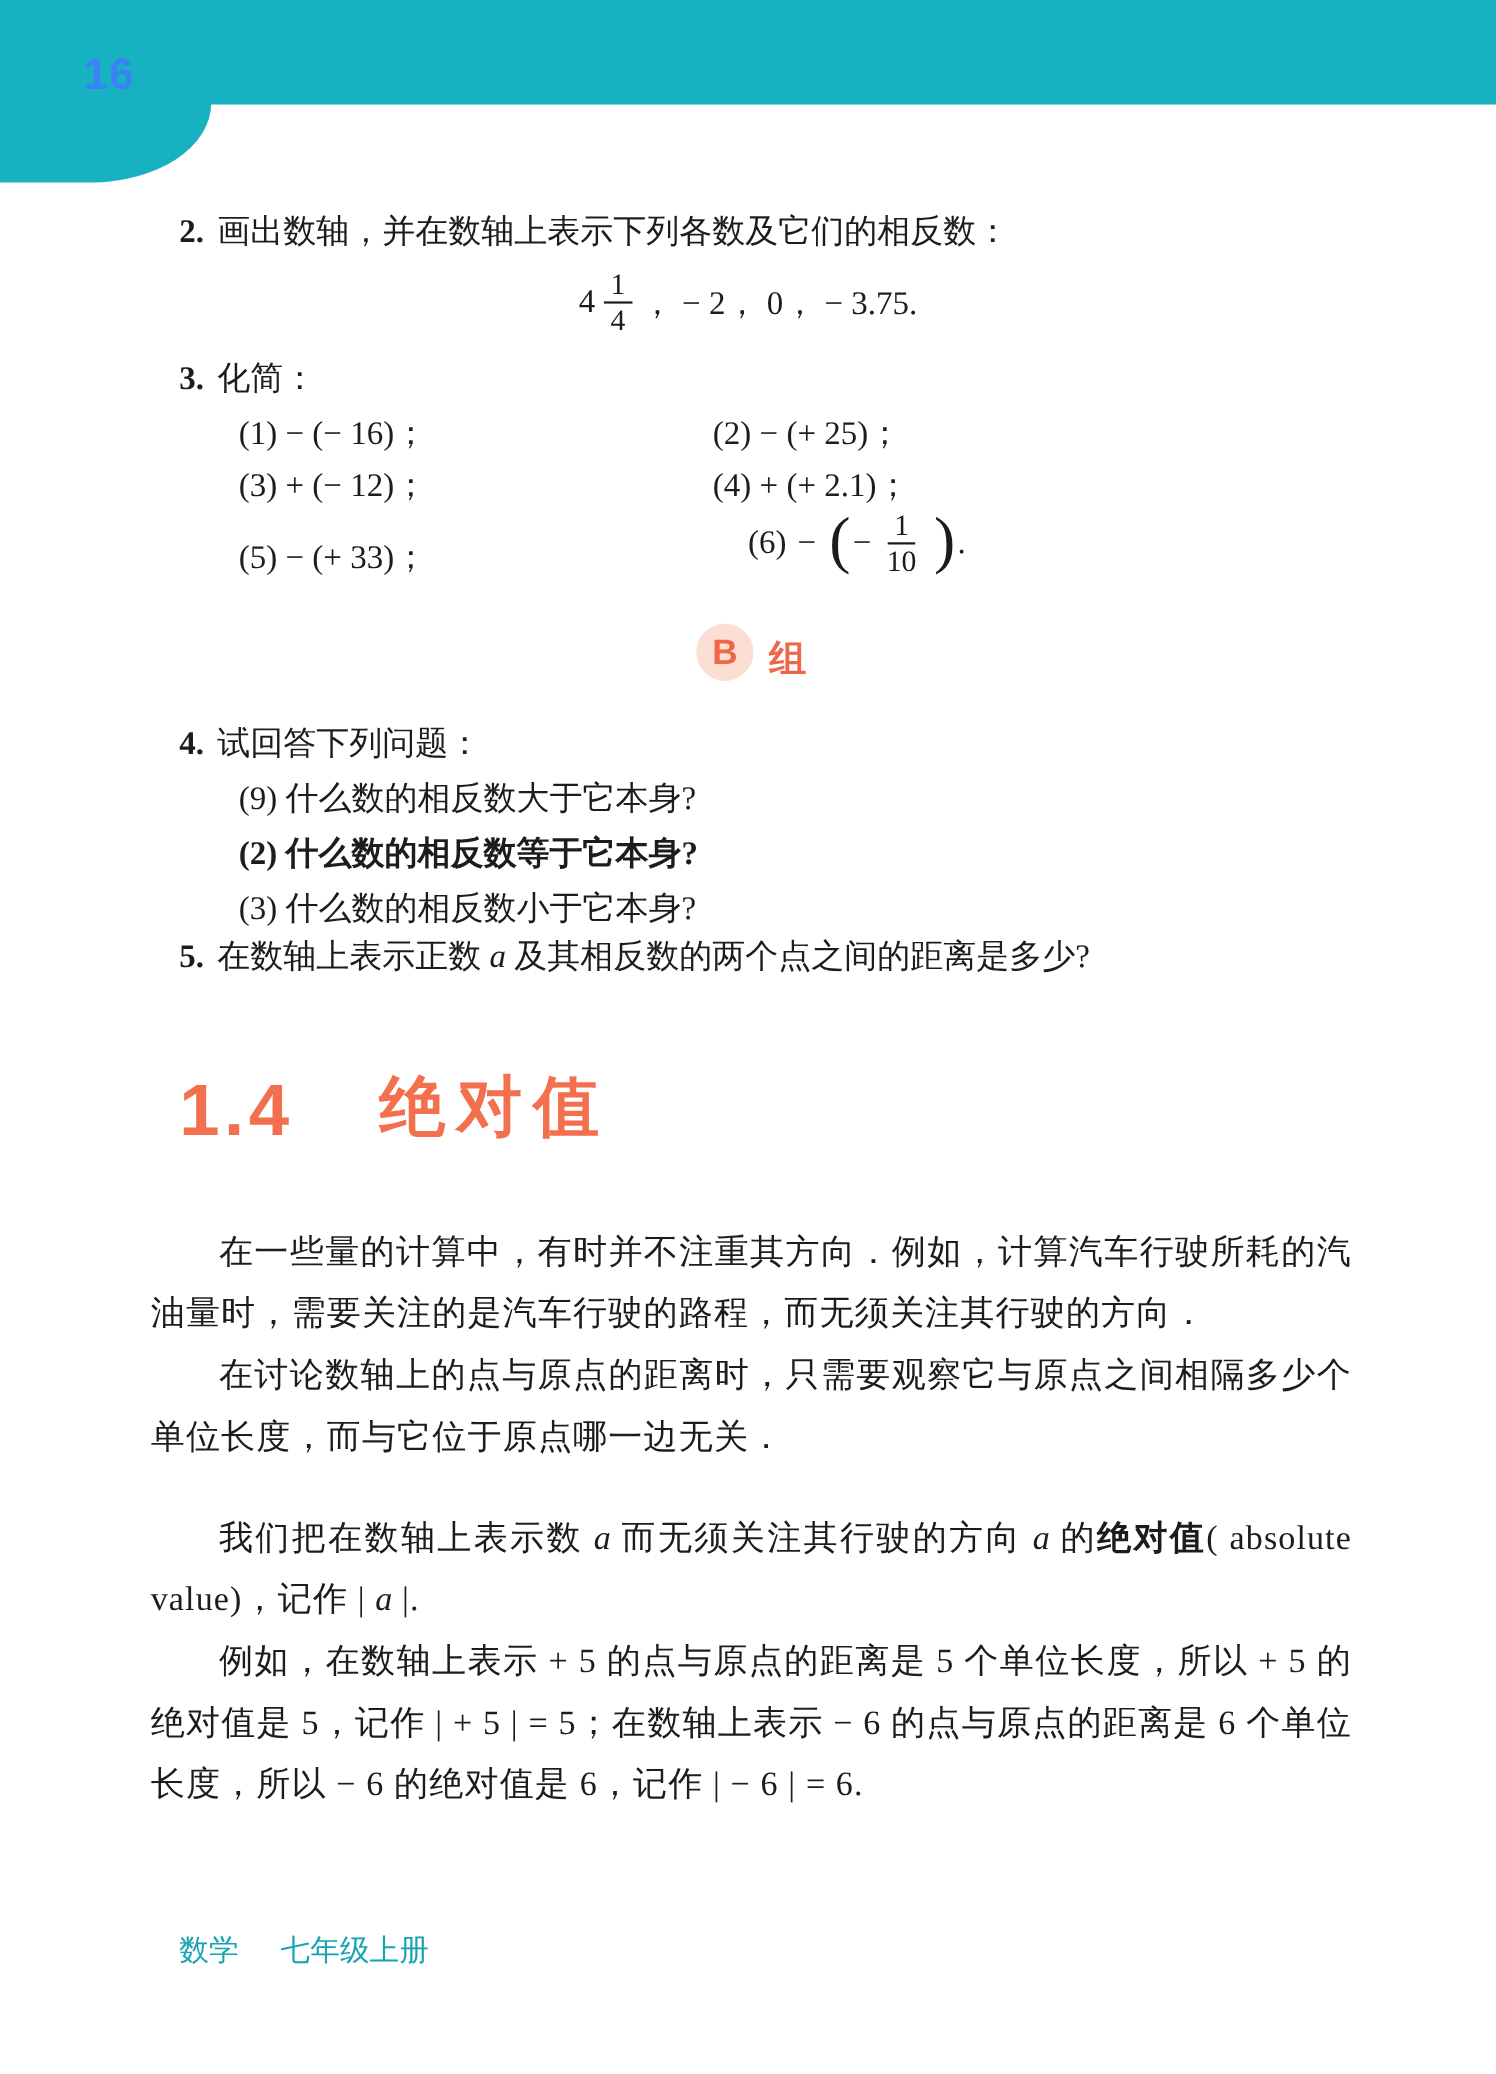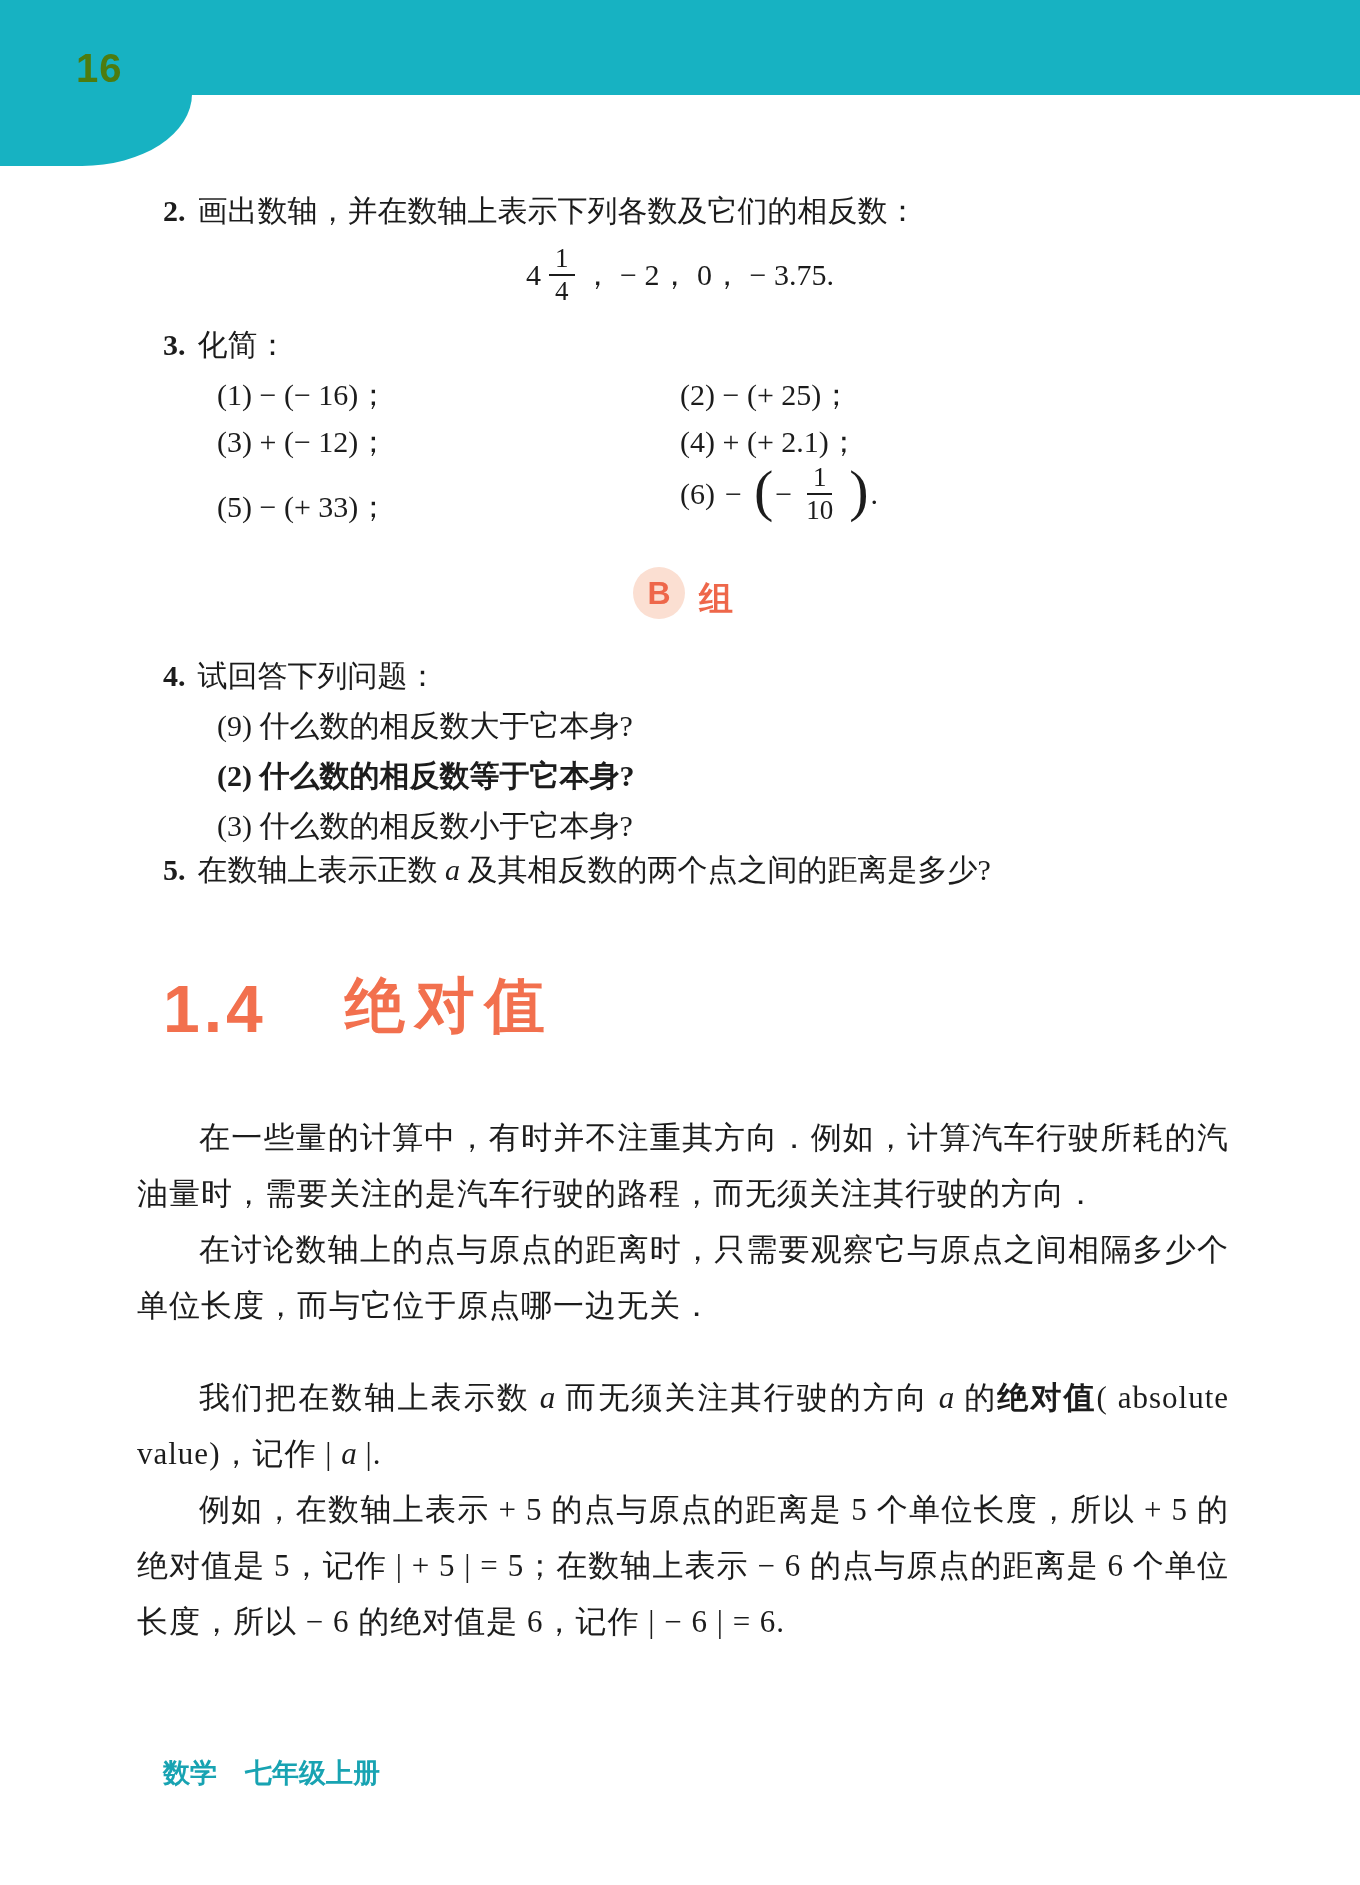--- a/index.html
+++ b/index.html
@@ -7,32 +7,32 @@
     position:relative;width:1360px;height:1885px;background:#ffffff;
     margin:0 auto;overflow:hidden;
     font-family:"Liberation Serif","DejaVu Serif",serif;color:#1c1c1c;
   }
   
   .band{position:absolute;left:0;top:0;width:1360px;height:95px;background:#17b2c2;}
   .tab{position:absolute;left:0;top:94px;width:192px;height:72px;background:#17b2c2;
        border-bottom-right-radius:110px 72px;}
   .pagenum{position:absolute;left:76px;top:46px;
        font-family:"Liberation Sans","DejaVu Sans",sans-serif;font-weight:bold;
-       font-size:40px;color:#4d7c0f;letter-spacing:1px;}
+       font-size:40px;color:#3b82f6;letter-spacing:1px;}
   
   .row{position:absolute;display:flex;align-items:flex-start;font-size:30px;line-height:36px;}
   .pnum{font-weight:bold;margin-right:12px;white-space:nowrap;}
   .ptext{white-space:nowrap;}
   .r-p2{top:193px;left:163px;}
   .r-p3{top:327px;left:163px;}
   .r-p4{top:658px;left:163px;}
   .r-p5{top:852px;left:163px;}
   .sub{position:absolute;font-size:30px;line-height:36px;white-space:nowrap;}
   .c1{left:197px;margin-left:20px;}
-  .c2{left:680px;text-align:right;}
+  .c2{left:648px;text-align:right;}
   .r1{top:377px;}
   .r2{top:424px;}
   .i5{top:489px;}
   .i6{top:462px;left:680px;display:flex;align-items:center;}
   .s1{top:708px;}
   .s2{top:758px;font-weight:bold;}
   .s3{top:808px;}
   
   .mathline{position:absolute;top:243px;left:0;width:1360px;display:flex;
             justify-content:center;align-items:center;font-size:30px;}
@@ -63,22 +63,22 @@
   .para{position:absolute;left:137px;width:1092px;font-size:31px;line-height:56px;
         text-align:justify;text-indent:62px;letter-spacing:1px;}
   .p1{top:1110px;}
   .p2{top:1222px;}
   .p3{top:1370px;}
   .p4{top:1482px;}
   .var{font-style:italic;font-family:"Liberation Serif","DejaVu Serif",serif;
        letter-spacing:0;}
   .boldterm{font-weight:bold;font-family:"Liberation Sans","DejaVu Sans",sans-serif;}
   
-  .footer{position:absolute;left:163px;top:1755px;display:flex;gap:28px;
-        font-family:"Liberation Sans","DejaVu Sans",sans-serif;font-weight:bold;
+  .footer{position:absolute;left:163px;top:1755px;display:flex;gap:38px;
+        font-family:"Liberation Sans","DejaVu Sans",sans-serif;font-weight:normal;
         font-size:27px;color:#18a3b2;}
 </style>
 </head>
 <body>
 
 <div class="page">
 
   <div class="band"></div>
   <div class="tab"></div>
   <div class="pagenum">16</div>

